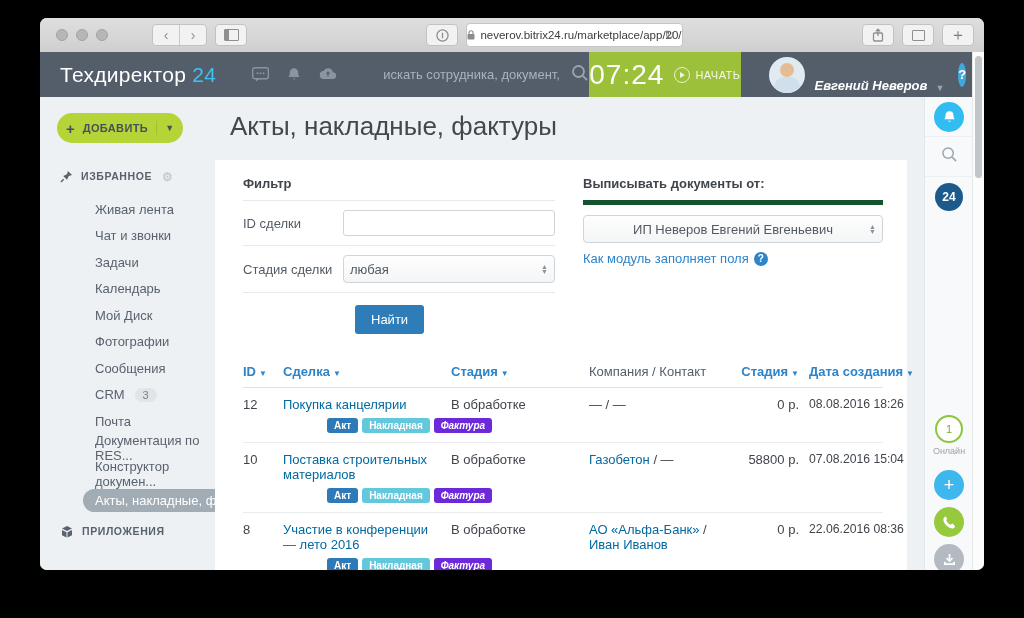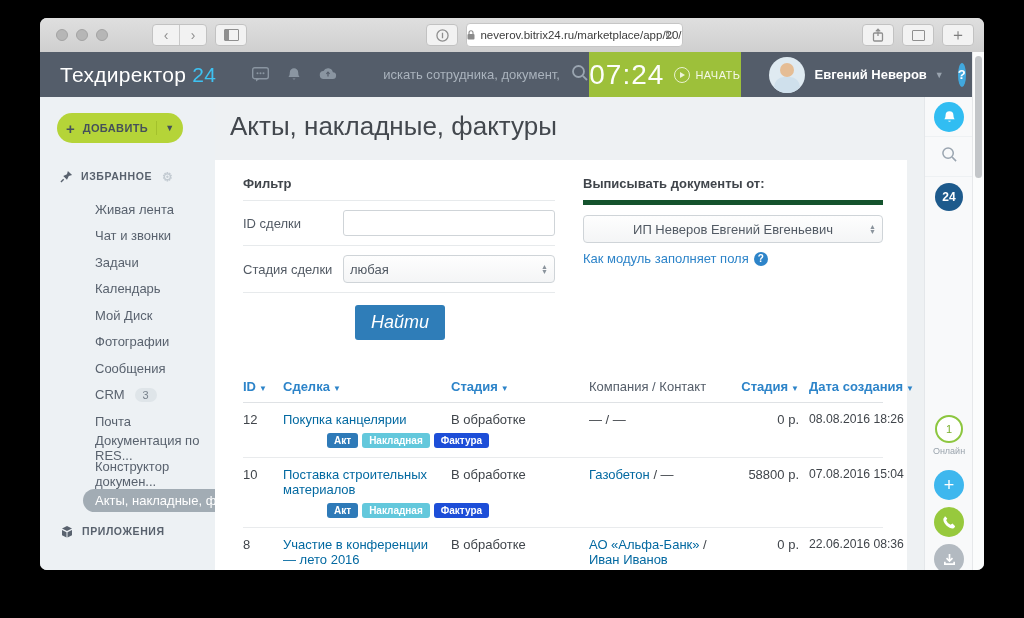--- a/index.html
+++ b/index.html
@@ -38,21 +38,21 @@
   .hsearch input{background:transparent;border:none;outline:none;color:#aab3bd;font-size:13px;width:178px;
                  font-family:"Liberation Sans",sans-serif;}
   .hsearch input::placeholder{color:#aab3bd;}
   .searchglyph{color:#9aa5b0;}
   .timer{width:174px;height:45px;background:#9dc03a;display:flex;align-items:center;justify-content:center;gap:10px;}
   .timer .time{font-size:28px;color:#fdfefb;font-weight:300;letter-spacing:1px;}
   .startwrap{display:flex;align-items:center;gap:5px;color:#f4f8e7;}
   .playcirc{width:14px;height:14px;border:1px solid #e9f2cf;border-radius:50%;display:flex;align-items:center;justify-content:center;}
   .playcirc::before{content:"";border-left:5px solid #eef5d8;border-top:3px solid transparent;border-bottom:3px solid transparent;margin-left:1px;}
   .startlabel{font-size:11px;letter-spacing:.5px;}
-  .userarea{display:flex;align-items:center;gap:10px;padding-left:28px;}
+  .userarea{display:flex;align-items:flex-end;gap:10px;padding-left:28px;font-style:italic;}
   .avatar{width:36px;height:36px;border-radius:50%;background:#dfeaf1;overflow:hidden;position:relative;}
   .avatar::before{content:"";position:absolute;left:11px;top:6px;width:14px;height:14px;border-radius:50%;background:#e5bd95;}
   .avatar::after{content:"";position:absolute;left:5px;top:20px;width:26px;height:16px;border-radius:10px 10px 0 0;background:#cfe0ec;}
   .username{color:#fff;font-size:13px;font-weight:bold;white-space:nowrap;}
   .usercaret{color:#99a3ae;font-size:9px;margin-left:-2px;}
   .helpbtn{width:24px;height:24px;border-radius:50%;background:#41a8dd;color:#fff;font-size:13px;font-weight:bold;
            display:flex;align-items:center;justify-content:center;margin-left:14px;margin-right:14px;}
 
   
   .content{position:absolute;top:79px;left:0;width:933px;bottom:0;display:flex;}
@@ -84,42 +84,42 @@
   .fcol{width:312px;flex-shrink:0;}
   .fhead{font-size:13px;font-weight:bold;color:#40454b;padding-bottom:9px;border-bottom:1px solid #e7eaec;}
   .frow{display:flex;align-items:center;padding:9px 0;border-bottom:1px solid #e7eaec;}
   .frow .flabel{width:100px;flex-shrink:0;font-size:13px;color:#525a64;}
   .textinput{flex:1;height:24px;border:1px solid #cfd4d8;border-radius:3px;background:#fff;
              font-family:"Liberation Sans",sans-serif;font-size:13px;padding:0 6px;outline:none;color:#333;}
   .selectbox{flex:1;height:26px;border:1px solid #cfd4d8;border-radius:4px;background:linear-gradient(#fefefe,#f4f5f6);
              display:flex;align-items:center;font-size:13px;color:#525a64;padding:0 6px;position:relative;}
   .stepper{position:absolute;right:6px;top:50%;transform:translateY(-50%);display:flex;flex-direction:column;
            line-height:5px;font-size:7px;color:#8a939c;text-align:center;}
-  .findbtn{margin:12px 0 17px 112px;background:#2f7db8;color:#fff;border:none;border-radius:3px;
-           font-size:18px;padding:7px 16px;font-family:"Liberation Sans",sans-serif;font-style:italic;}
+  .findbtn{margin:12px 0 8px 112px;background:#2f7db8;color:#fff;border:none;border-radius:3px;
+           font-size:13px;padding:7px 16px;font-family:"Liberation Sans",sans-serif;}
   .icol{margin-left:28px;width:300px;}
   .icol .fhead{border-bottom:5px solid #14532d;}
   .icol .selectbox{margin-top:10px;justify-content:center;}
   .helplink{margin-top:8px;font-size:13px;color:#2d84c9;display:flex;align-items:center;gap:5px;}
   .qcirc{width:14px;height:14px;border-radius:50%;background:#2d84c9;color:#fff;font-size:10px;font-weight:bold;
          display:inline-flex;align-items:center;justify-content:center;}
 
   
   .dtable{margin-top:16px;}
   .trow{display:grid;grid-template-columns:30px 158px 128px 140px 60px 1fr;column-gap:10px;
         padding:9px 0;border-bottom:1px solid #e9ebed;font-size:13px;align-items:start;}
   .thead-row{border-bottom:1px solid #dfe2e5;padding:6px 0 8px;}
   .thcell{color:#2d84c9;font-weight:bold;white-space:nowrap;}
   .thcell .scaret{font-size:8px;margin-left:3px;}
   .thcell.plainhead{color:#545d69;font-weight:normal;}
   .cell-id{color:#40454b;}
   .deal-link,.tlink{color:#0369a1;text-decoration:none;}
   .badges{display:flex;gap:4px;margin-top:6px;padding-left:44px;}
   .badge{color:#fff;font-size:10px;font-weight:bold;border-radius:3px;padding:2px 7px;white-space:nowrap;}
-  .b0{background:#2e7ab8;} .b1{background:#63c8dc;} .b2{background:#1d4ed8;}
+  .b0{background:#2e7ab8;} .b1{background:#63c8dc;} .b2{background:#6d28d9;font-style:italic;}
   .cell-stage,.cell-company{color:#40454b;}
   .cell-sum{text-align:right;color:#40454b;white-space:nowrap;}
   .cell-date{text-align:right;color:#40454b;white-space:nowrap;font-size:12.2px;}
 
   
   .rrail{width:48px;background:#f8f9fa;border-left:1px solid #e4e7ea;flex-shrink:0;position:relative;}
   .railcell{height:39px;display:flex;align-items:center;justify-content:center;border-bottom:1px solid #eef1f3;}
   .railcell.noline{border-bottom:none;}
   .circ{border-radius:50%;display:flex;align-items:center;justify-content:center;color:#fff;}
   .bellcirc{width:30px;height:30px;background:#31bdf2;}

